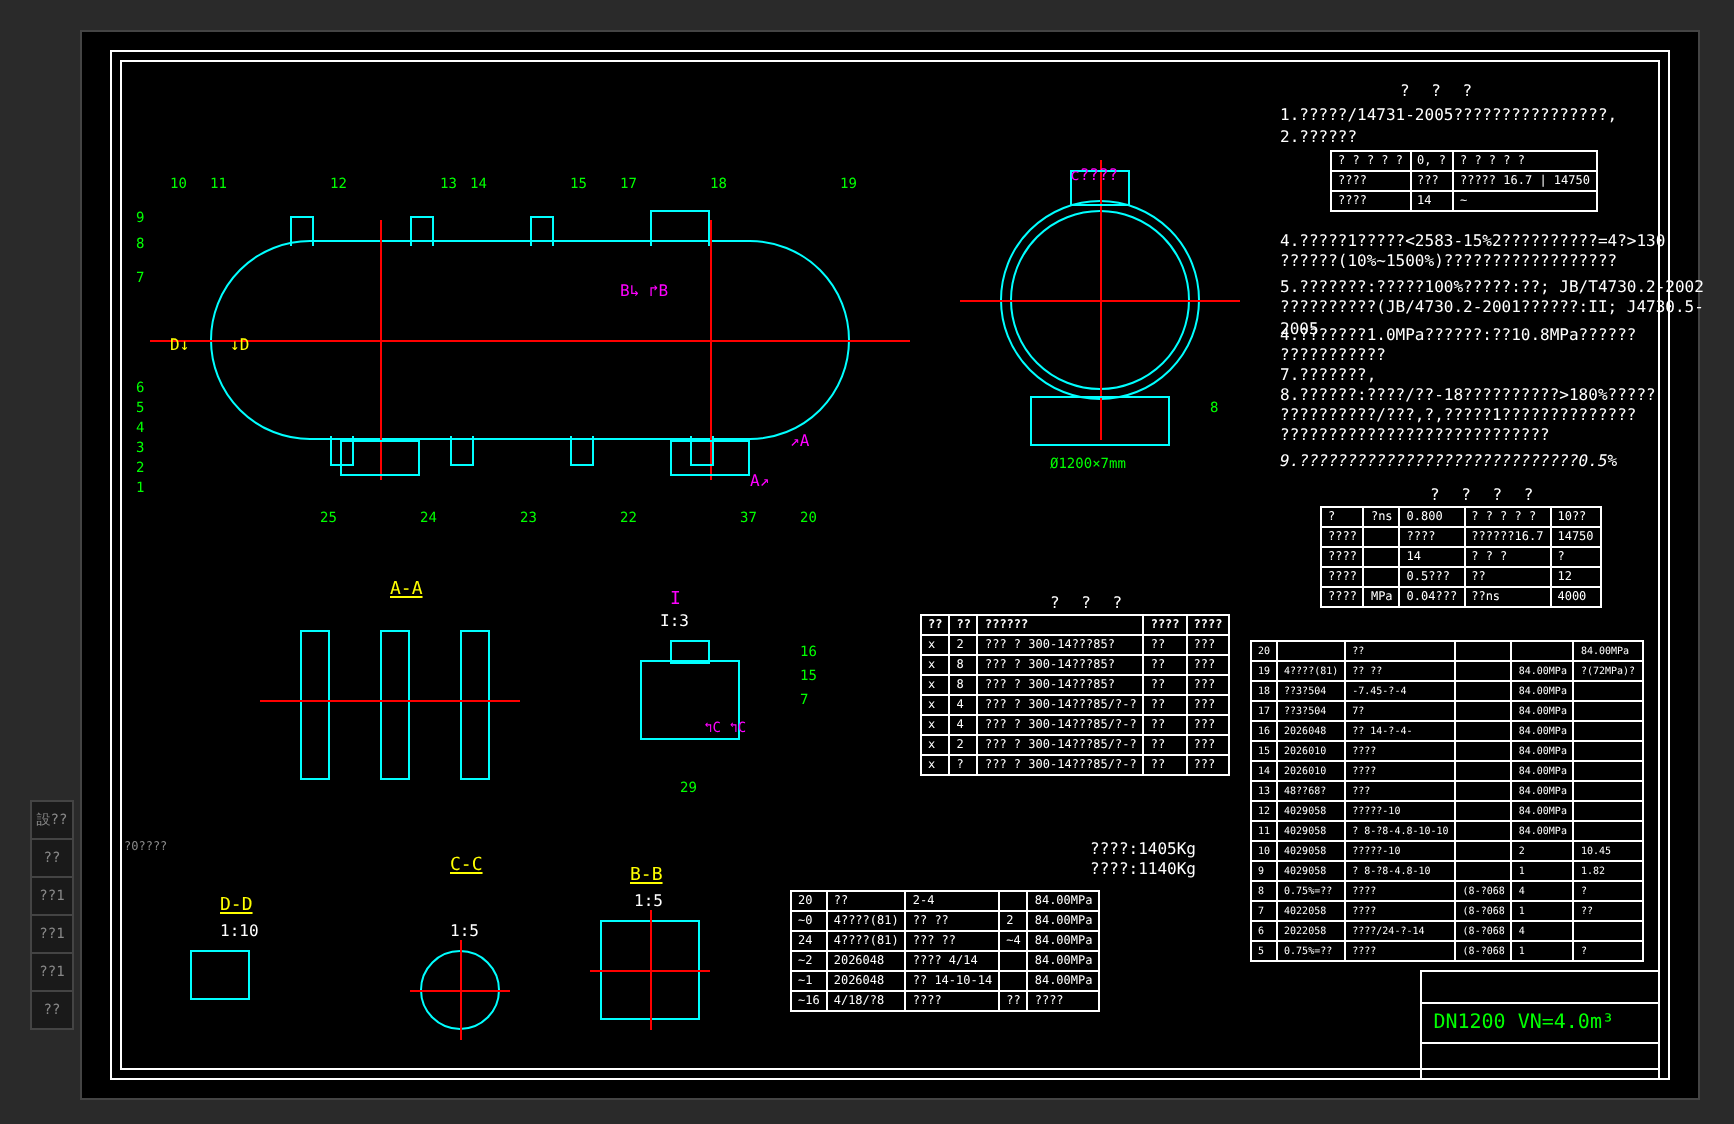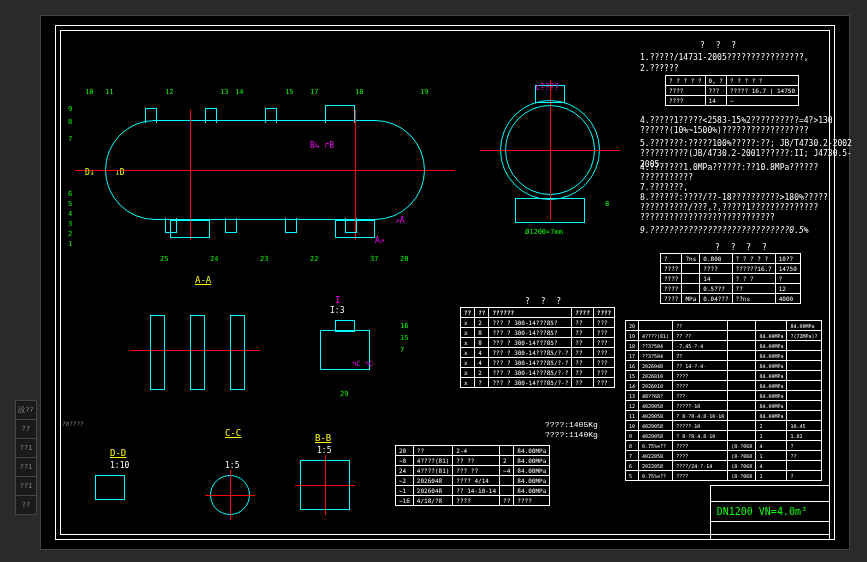--- a/index.html
+++ b/index.html
@@ -189,21 +189,20 @@
     }
     .small-rect {
       position: absolute;
       border: 1px solid #0ff;
     }
     
     .weight-txt {
       position: absolute;
       color: #fff;
       font-size: 8px;
-      font-family: Liberation Mono, monospace;
     }
   </style>
 </head>
 <body>
 
 <div class="canvas"></div>
 <div class="frame outer"></div>
 <div class="frame inner"></div>
 
 <div class="tab-col">
@@ -270,21 +269,21 @@
   <div class="circle c2"></div>
   <div class="end-ch"></div>
   <div class="end-cv"></div>
   <div class="end-nozzle"></div>
   <div class="end-support"></div>
 </div>
 <div class="note note-mag" style="left:535px;top:82px;">c????</div>
 <div class="dim-txt" style="left:525px;top:228px;">Ø1200×7mm</div>
 <div class="leader-num" style="left:605px;top:200px;">8</div>
 
-<div class="caption" style="left:195px;top:275px;">A-A</div>
+<div class="caption" style="left:195px;top:290px;">A-A</div>
 <div class="detail" style="left:130px;top:310px;width:150px;height:90px;">
   <div class="small-rect" style="left:20px;top:5px;width:15px;height:75px;"></div>
   <div class="small-rect" style="left:60px;top:5px;width:15px;height:75px;"></div>
   <div class="small-rect" style="left:100px;top:5px;width:15px;height:75px;"></div>
   <div style="position:absolute;left:0;top:40px;width:130px;border-top:1px solid #f00;"></div>
 </div>
 
 <div class="caption" style="left:335px;top:295px;color:#f0f;text-decoration:none;">I</div>
 <div class="note" style="left:330px;top:305px;">I:3</div>
 <div class="detail" style="left:300px;top:320px;width:90px;height:70px;">

